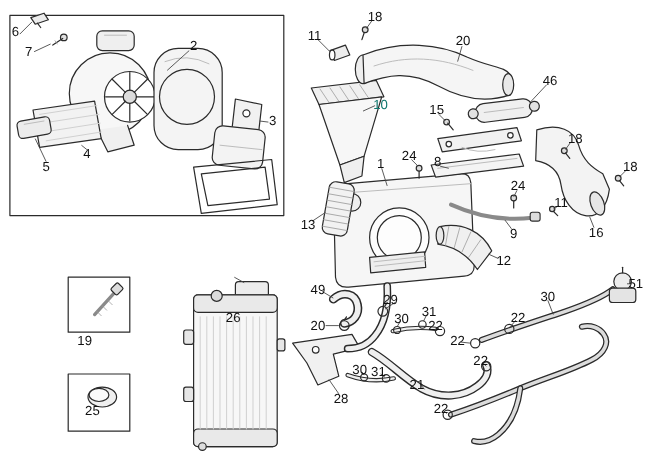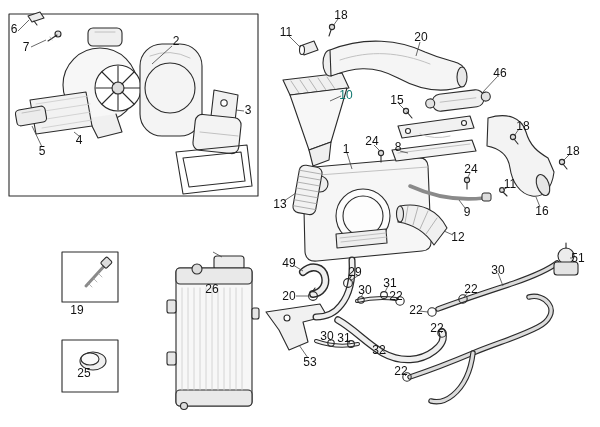--- a/index.html
+++ b/index.html
@@ -366,19 +366,19 @@
       <span class="part-label" style="left: 365px; top: 290px; color: rgb(17, 17, 17);">30</span>
       <span class="part-label" style="left: 390px; top: 283px; color: rgb(17, 17, 17);">31</span>
       <span class="part-label" style="left: 396px; top: 296px; color: rgb(17, 17, 17);">22</span>
       <span class="part-label" style="left: 498px; top: 270px; color: rgb(17, 17, 17);">30</span>
       <span class="part-label" style="left: 578px; top: 258px; color: rgb(17, 17, 17);">51</span>
       <span class="part-label" style="left: 471px; top: 289px; color: rgb(17, 17, 17);">22</span>
       <span class="part-label" style="left: 416px; top: 310px; color: rgb(17, 17, 17);">22</span>
       <span class="part-label" style="left: 437px; top: 328px; color: rgb(17, 17, 17);">22</span>
       <span class="part-label" style="left: 327px; top: 336px; color: rgb(17, 17, 17);">30</span>
       <span class="part-label" style="left: 344px; top: 338px; color: rgb(17, 17, 17);">31</span>
-      <span class="part-label" style="left: 379px; top: 350px; color: rgb(17, 17, 17);">32</span>
-      <span class="part-label" style="left: 310px; top: 362px; color: rgb(17, 17, 17);">53</span>
+      <span class="part-label" style="left: 379px; top: 350px; color: rgb(17, 17, 17);">21</span>
+      <span class="part-label" style="left: 310px; top: 362px; color: rgb(17, 17, 17);">28</span>
       <span class="part-label" style="left: 401px; top: 371px; color: rgb(17, 17, 17);">22</span>
       <span class="part-label" style="left: 84px; top: 373px; color: rgb(17, 17, 17);">25</span>
     </div>
 
 </div>
 
 </body></html>

